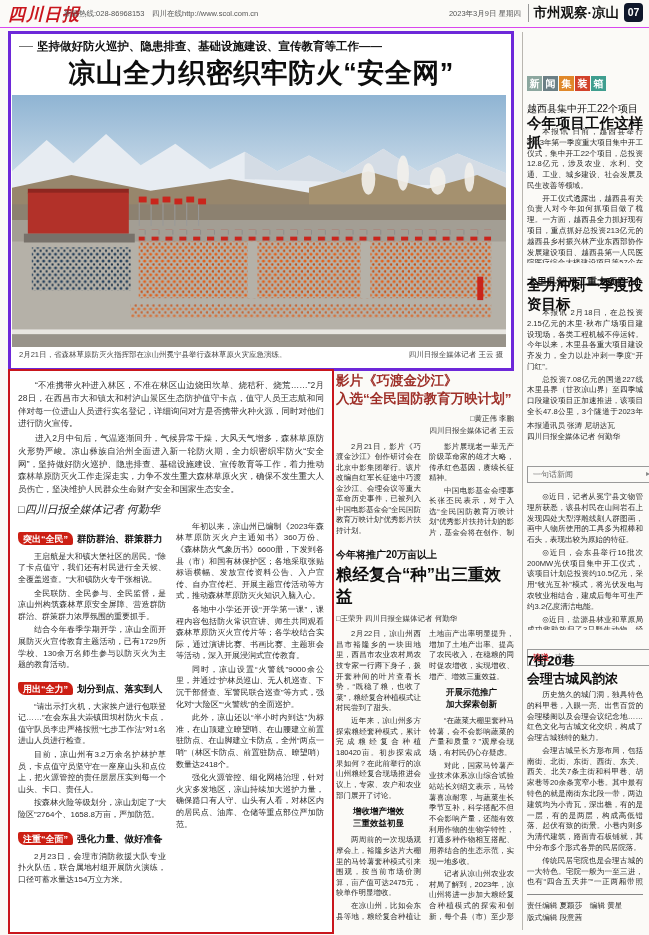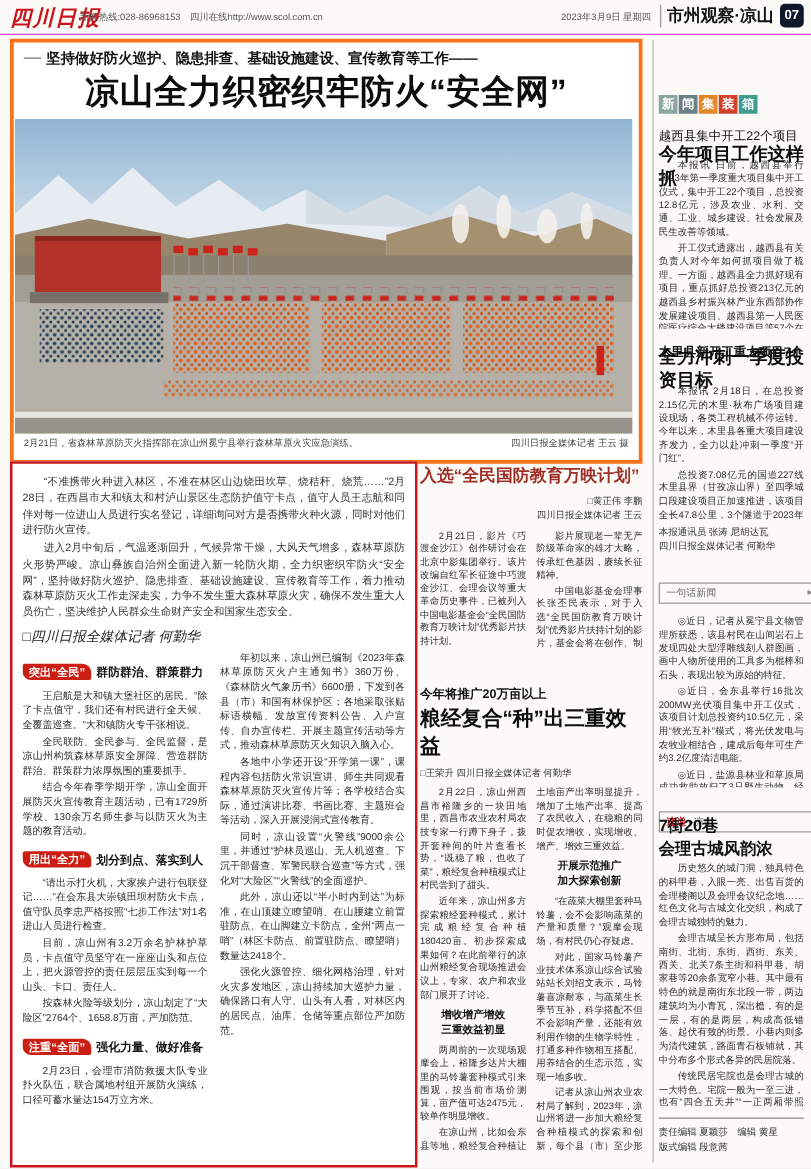--- a/index.html
+++ b/index.html
@@ -9,21 +9,21 @@
   #hdr{position:absolute;left:0;top:0;width:649px;height:27px;border-bottom:1px solid #d946ef;}
   #masthead{position:absolute;left:8px;top:3px;font-family:"Liberation Serif","DejaVu Serif",serif;
             font-style:italic;font-weight:bold;font-size:17px;color:#c9161d;letter-spacing:1px;}
   #hotline{position:absolute;left:64px;top:9px;font-size:7.5px;color:#555;}
   #hdr-date{position:absolute;right:128px;top:9px;font-size:7.5px;color:#555;}
   #hdr-sep{position:absolute;right:120px;top:4px;width:1px;height:18px;background:#999;}
   #hdr-section{position:absolute;right:30px;top:4px;font-size:13.5px;font-weight:bold;color:#111;}
   #pageno{position:absolute;right:6px;top:3px;width:19px;height:19px;background:#0f172a;color:#fff;
           border-radius:4px;font-size:10.5px;font-weight:bold;text-align:center;line-height:19px;}
   
-  #lead{position:absolute;left:8px;top:31px;width:500px;height:334px;border:3px solid #f97316;background:#fff;}
+  #lead{position:absolute;left:8px;top:31px;width:500px;height:334px;border:3px solid #6d28d9;background:#fff;}
   #lead-kicker{margin:5px 10px 0 26px;font-size:11.5px;font-weight:bold;color:#111;position:relative;}
   #lead-kicker:before{content:"";position:absolute;left:-18px;top:7px;width:14px;height:1px;background:#777;}
   #lead-headline{margin:1px 6px 4px;text-align:center;font-size:27px;font-weight:900;color:#0d0d0d;letter-spacing:0.5px;}
   #lead-photo-wrap{margin:0 1px;height:252px;overflow:hidden;}
   #lead-caption{display:flex;justify-content:space-between;padding:3px 8px 0;font-size:7.5px;color:#444;}
   
   #mainart{position:absolute;left:8px;top:369px;width:306px;height:545px;border:2px solid #c9161d;
            background:#fff;padding:8px;overflow:hidden;}
   #mainart .intro p{font-size:8.5px;line-height:1.5;color:#333;}
   .para{text-indent:2em;margin:0 0 2px;text-align:justify;font-size:8px;line-height:1.45;color:#2b2b2b;}
@@ -184,20 +184,21 @@
           <p class="para">各地中小学还开设“开学第一课”，课程内容包括防火常识宣讲、师生共同观看森林草原防灭火宣传片等；各学校结合实际，通过演讲比赛、书画比赛、主题班会等活动，深入开展浸润式宣传教育。</p>
           <p class="para">同时，凉山设置“火警线”9000余公里，并通过“护林员巡山、无人机巡查、下沉干部督查、军警民联合巡查”等方式，强化对“大险区”“火警线”的全面巡护。</p>
           <p class="para">此外，凉山还以“半小时内到达”为标准，在山顶建立瞭望哨、在山腰建立前置驻防点、在山脚建立卡防点，全州“两点一哨”（林区卡防点、前置驻防点、瞭望哨）数量达2418个。</p>
           <p class="para">强化火源管控、细化网格治理，针对火灾多发地区，凉山持续加大巡护力量，确保路口有人守、山头有人看，对林区内的居民点、油库、仓储等重点部位严加防范。</p>
         </div>
     </div>
   </div>
 
   <div id="midcol">
     <div id="film-h">
+      <div>影片《巧渡金沙江》</div>
       <div>入选“全民国防教育万映计划”</div>
     </div>
     <div id="film-by">
       <div>□黄正伟 李鹏</div>
       <div>四川日报全媒体记者 王云</div>
     </div>
     <div id="film-body">
         <p class="para">2月21日，影片《巧渡金沙江》创作研讨会在北京中影集团举行。该片改编自红军长征途中巧渡金沙江、会理会议等重大革命历史事件，已被列入中国电影基金会“全民国防教育万映计划”优秀影片扶持计划。</p>
         <p class="para">影片展现老一辈无产阶级革命家的雄才大略，传承红色基因，赓续长征精神。</p>
         <p class="para">中国电影基金会理事长张丕民表示，对于入选“全民国防教育万映计划”优秀影片扶持计划的影片，基金会将在创作、制作、宣传发行等环节给予大力支持，希望影片《巧渡金沙江》能够深入挖掘红军长征精神的时代内涵，力争打造成一部优秀的红色主旋律电影精品。</p>

